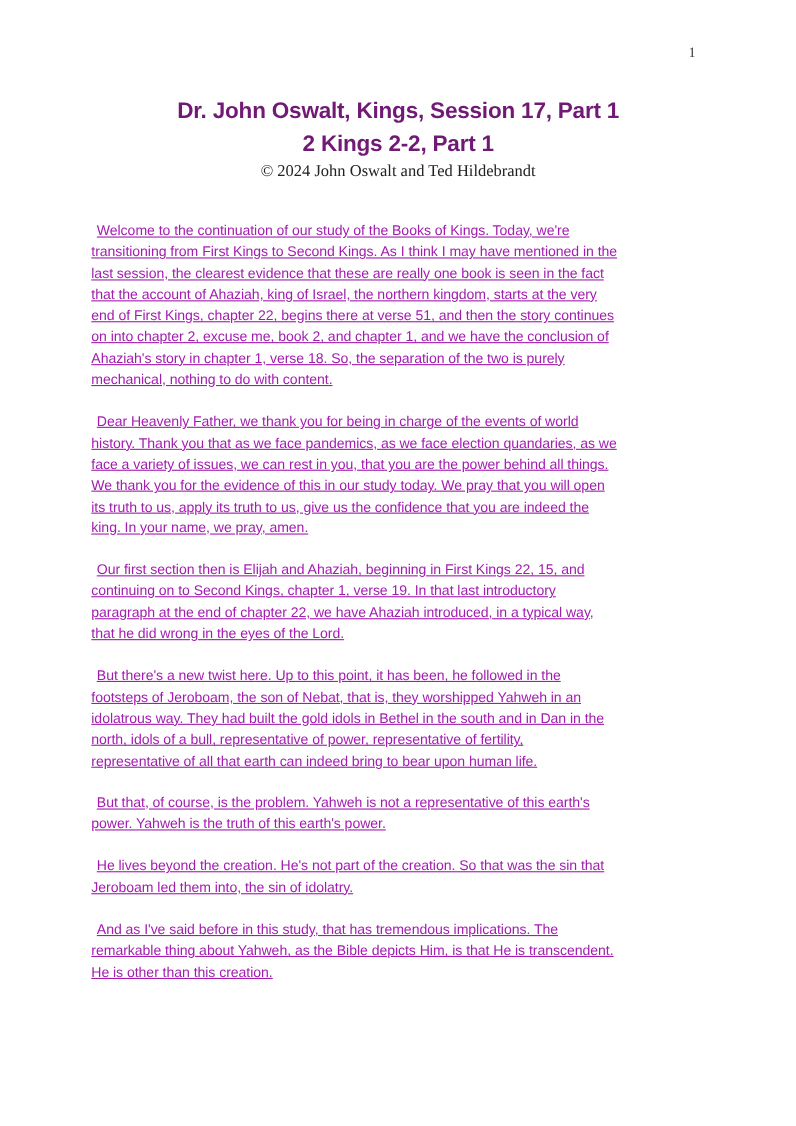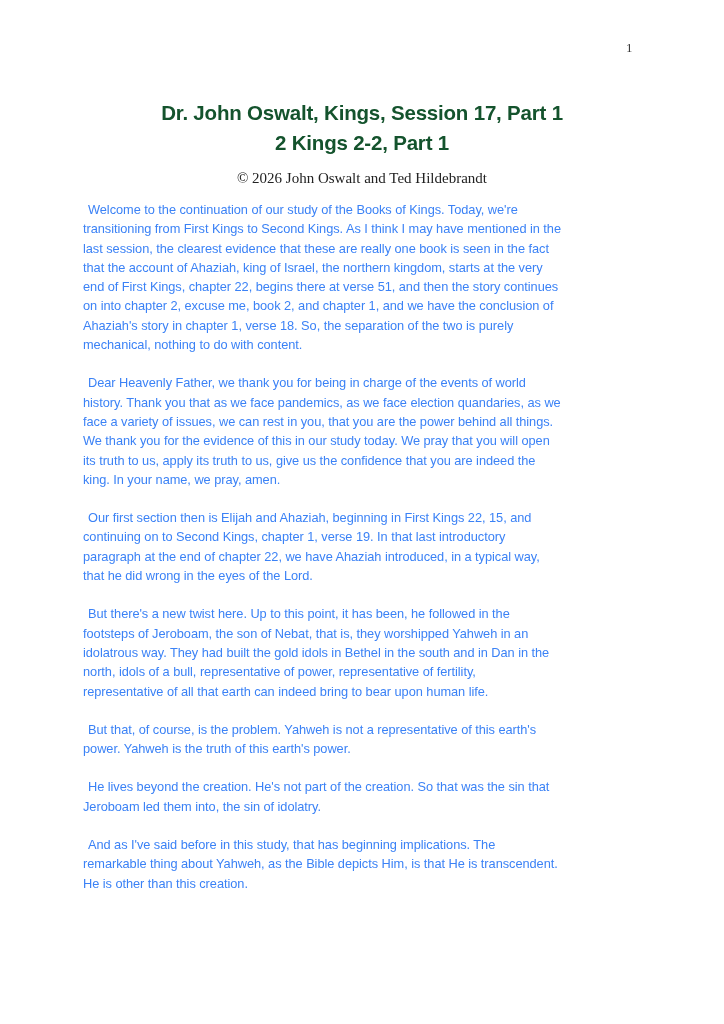--- a/index.html
+++ b/index.html
@@ -26,66 +26,67 @@
     color: #3a3a3a;
   }
   .doc-header {
     position: absolute;
     top: 86px;
     left: 0;
     width: 724px;
     text-align: center;
   }
   .doc-title {
-    margin: 12px;
+    margin: 0;
     font-size: 20.5px;
     font-weight: 700;
     line-height: 30px;
-    color: #14532d;
+    color: #701a75;
     letter-spacing: -0.2px;
   }
   .title-line {
     display: block;
   }
   .copyright {
     margin-top: 2px;
     font-family: "Liberation Serif", serif;
     font-size: 15px;
     font-weight: 400;
     color: #222222;
   }
   .doc-body {
     position: absolute;
     top: 200px;
     left: 83px;
     width: 600px;
     font-size: 12.8px;
     line-height: 19.3px;
     letter-spacing: -0.05px;
-    color: #3b82f6;
+    color: #a21caf;
+    text-decoration: underline;
   }
   .doc-body p {
     margin: 0 0 19px 0;
     white-space: pre-line;
     text-indent: 5px;
   }
 </style>
 </head>
 <body>
 
 <div class="page">
 
   <div class="page-number">1</div>
 
   <header class="doc-header">
     <h1 class="doc-title">
       <span class="title-line">Dr. John Oswalt, Kings, Session 17, Part 1</span>
       <span class="title-line">2 Kings 2-2, Part 1</span>
     </h1>
-    <div class="copyright">© 2026 John Oswalt and Ted Hildebrandt</div>
+    <div class="copyright">© 2024 John Oswalt and Ted Hildebrandt</div>
   </header>
 
   <main class="doc-body">
     <p>Welcome to the continuation of our study of the Books of Kings. Today, we're
 transitioning from First Kings to Second Kings. As I think I may have mentioned in the
 last session, the clearest evidence that these are really one book is seen in the fact
 that the account of Ahaziah, king of Israel, the northern kingdom, starts at the very
 end of First Kings, chapter 22, begins there at verse 51, and then the story continues
 on into chapter 2, excuse me, book 2, and chapter 1, and we have the conclusion of
 Ahaziah's story in chapter 1, verse 18. So, the separation of the two is purely
@@ -102,18 +103,18 @@
 that he did wrong in the eyes of the Lord.</p>
     <p>But there's a new twist here. Up to this point, it has been, he followed in the
 footsteps of Jeroboam, the son of Nebat, that is, they worshipped Yahweh in an
 idolatrous way. They had built the gold idols in Bethel in the south and in Dan in the
 north, idols of a bull, representative of power, representative of fertility,
 representative of all that earth can indeed bring to bear upon human life.</p>
     <p>But that, of course, is the problem. Yahweh is not a representative of this earth's
 power. Yahweh is the truth of this earth's power.</p>
     <p>He lives beyond the creation. He's not part of the creation. So that was the sin that
 Jeroboam led them into, the sin of idolatry.</p>
-    <p>And as I've said before in this study, that has beginning implications. The
+    <p>And as I've said before in this study, that has tremendous implications. The
 remarkable thing about Yahweh, as the Bible depicts Him, is that He is transcendent.
 He is other than this creation.</p>
   </main>
 
 </div>
 
 </body></html>

